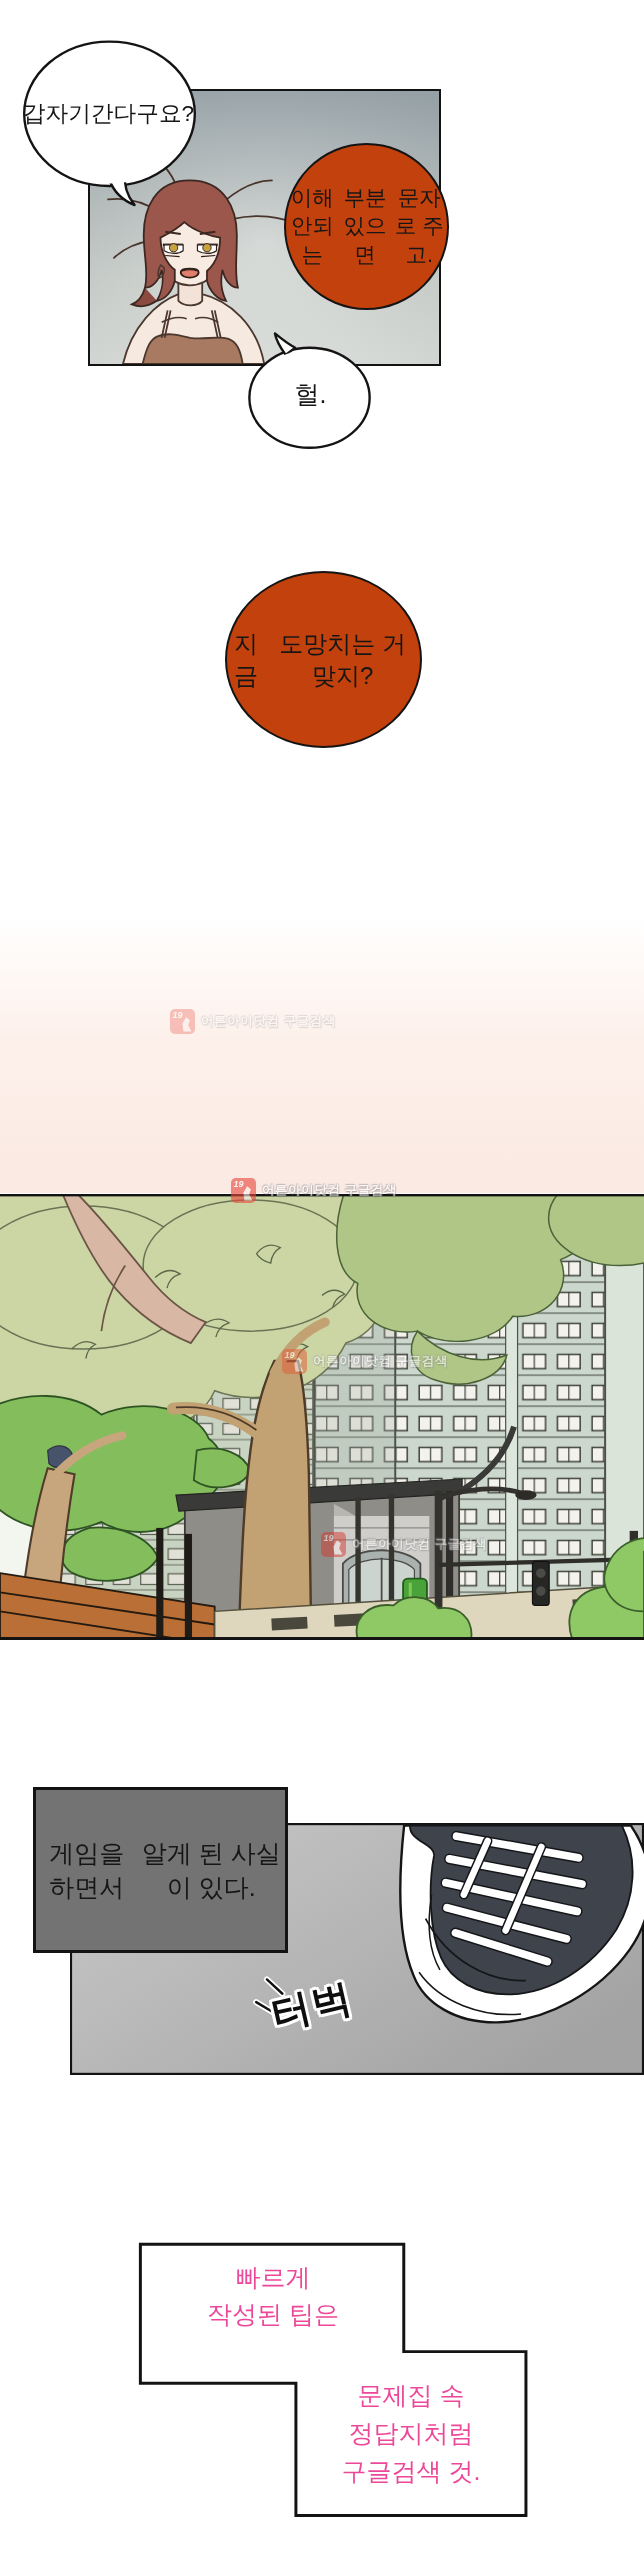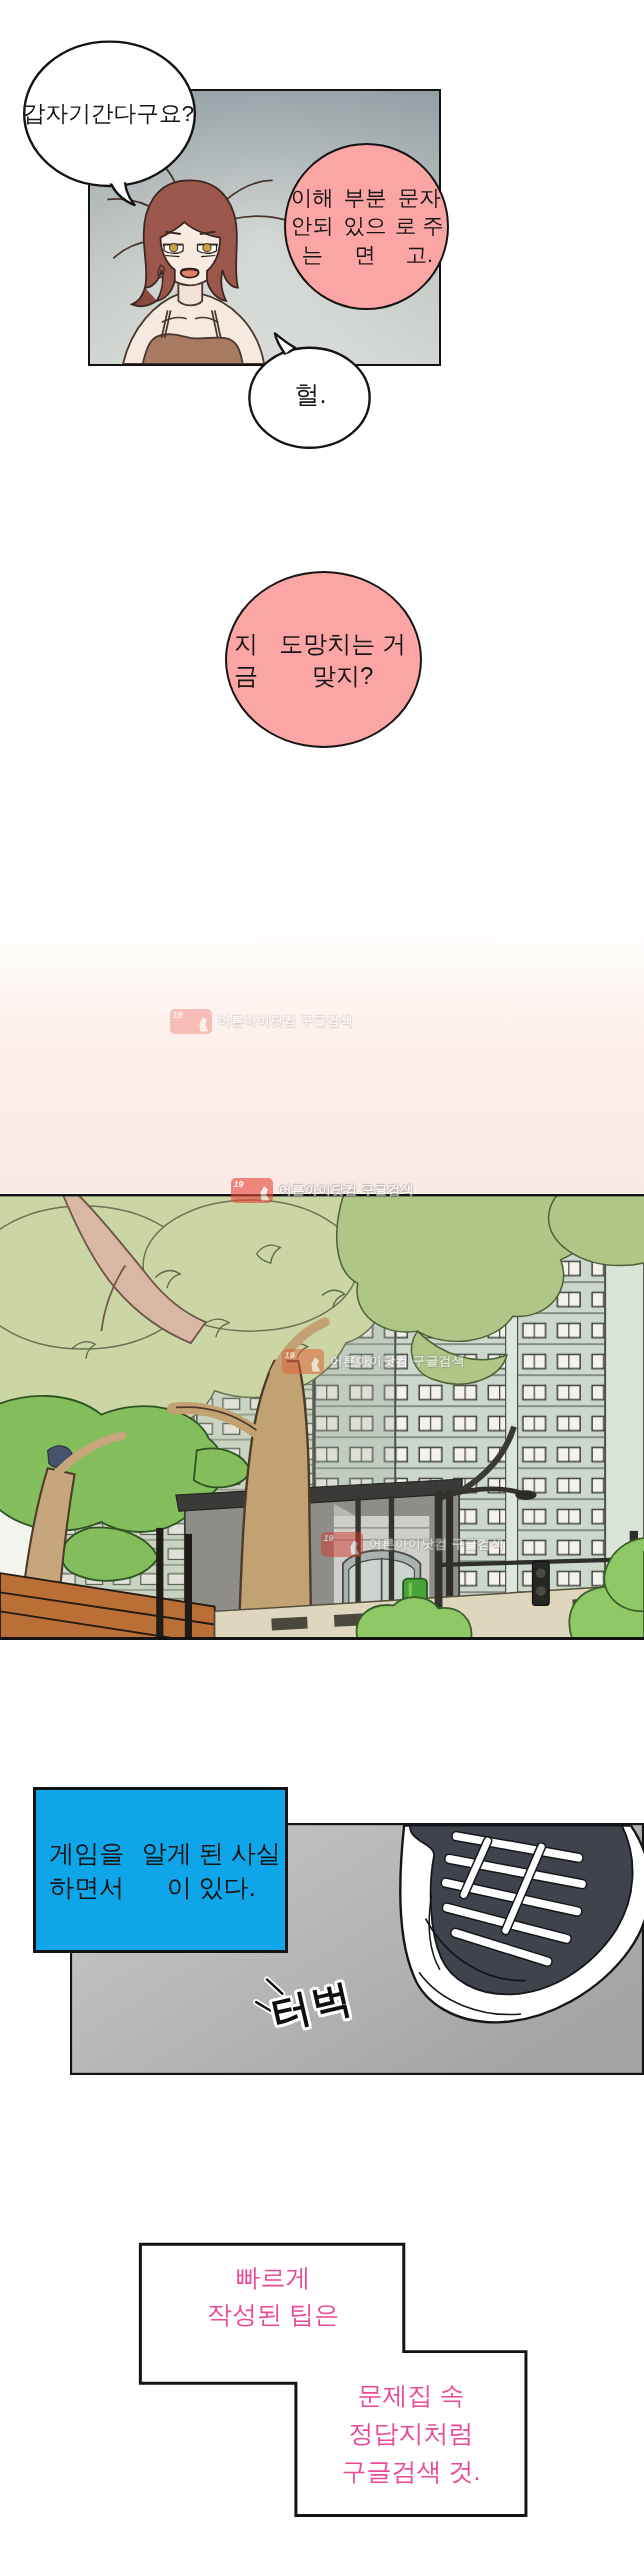--- a/index.html
+++ b/index.html
@@ -5,34 +5,34 @@
   html,body{margin:0;padding:0;background:#ffffff;}
   #page{position:relative;width:644px;height:2576px;background:#ffffff;overflow:hidden;
         font-family:"Liberation Sans","DejaVu Sans",sans-serif;color:#111;}
   .abs{position:absolute;}
   
   #panel1{left:88px;top:89px;width:349px;height:273px;border:2.4px solid #131313;
           background:linear-gradient(180deg,#9da8ad 0%,#b9c0bf 38%,#d3d7d2 70%,#e7e9e4 100%);}
   
   .bubble-text{display:flex;flex-direction:row;justify-content:center;align-items:center;
                text-align:center;line-height:1.32;font-weight:400;color:#161616;}
-  .ellipse-bubble{background:#fca5a5;border:2.4px solid #141414;border-radius:50%;align-items:center;}
+  .ellipse-bubble{background:#c2410c;border:2.4px solid #141414;border-radius:50%;align-items:center;}
   
   #pinkband{left:0;top:918px;width:644px;height:275px;
             background:linear-gradient(180deg,rgba(253,241,236,0) 0%,#fdf0ea 45%,#fbe9e3 100%);}
   
   .wm{display:flex;align-items:center;gap:6px;}
-  .wm-icon{position:relative;width:42px;height:25px;border-radius:4.8px;flex:0 0 auto;}
+  .wm-icon{position:relative;width:25px;height:25px;border-radius:4.8px;flex:0 0 auto;}
   .wm-19{position:absolute;left:2.4px;top:0.6px;font-size:9px;font-style:italic;font-weight:700;color:#fff;}
   .wm-fig{position:absolute;right:3px;bottom:2.4px;width:10.7px;height:14.3px;background:#fff;
           clip-path:polygon(20% 100%,10% 45%,45% 0,80% 20%,65% 55%,95% 100%);opacity:.9;}
   .wm-text{font-size:12.5px;font-weight:700;color:#ffffff;letter-spacing:0.6px;white-space:nowrap;
            text-shadow:0 0 1.8px #8d8d8d,0.6px 0.6px 1.2px #777,-0.6px -0.6px 1.2px #999;}
   
-  #caption-box{left:33px;top:1787px;width:255px;height:166px;background:#0ea5e9;border:3px solid #131313;
+  #caption-box{left:33px;top:1787px;width:255px;height:166px;background:#737373;border:3px solid #131313;
                box-sizing:border-box;z-index:6;}
   #sfx{left:270px;top:1971px;width:155px;font-size:39px;font-weight:800;color:#0e0e0e;
        transform:rotate(-13deg);letter-spacing:2.4px;z-index:7;
        text-shadow:-2.4px -2.4px 0 #fff,2.4px -2.4px 0 #fff,-2.4px 2.4px 0 #fff,2.4px 2.4px 0 #fff,0 -3px 0 #fff,0 3px 0 #fff,-3px 0 0 #fff,3px 0 0 #fff;}
   
   .box-lines{display:flex;flex-direction:column;align-items:center;text-align:center;
              font-size:25px;line-height:37px;font-weight:500;color:#ec4899;z-index:3;}
 </style>
 </head>
 <body>

